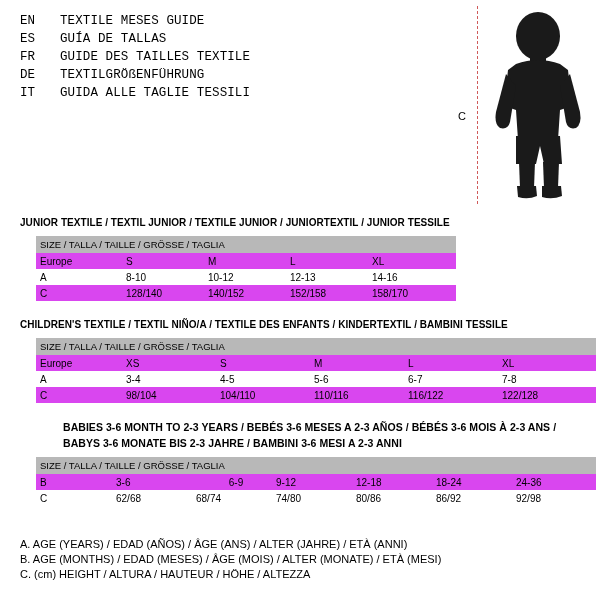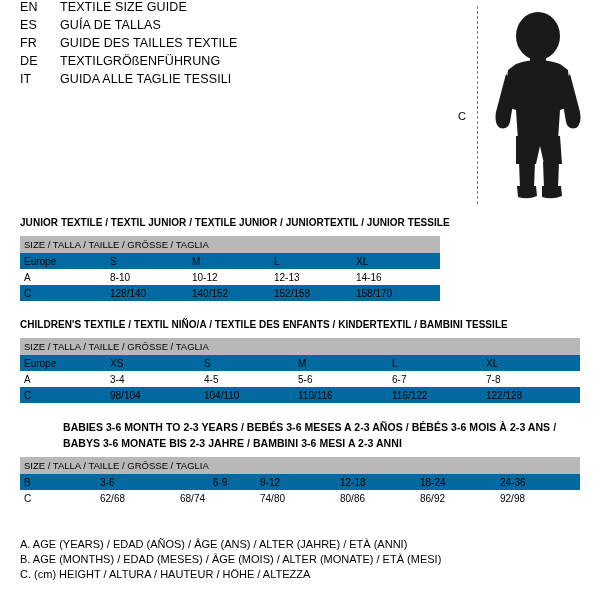--- a/index.html
+++ b/index.html
@@ -16,22 +16,23 @@
     position: relative;
     width: 600px;
     height: 600px;
     overflow: hidden;
   }
 
   
   .langblock {
     position: absolute;
     left: 20px;
-    top: 0;
+    top: 14px;
     width: 420px;
+    font-family: Liberation Mono, monospace;
   }
   .langrow {
     display: flex;
     align-items: baseline;
     height: 18px;
     font-size: 12.5px;
     letter-spacing: 0.1px;
   }
   .langcode {
     width: 40px;
@@ -77,38 +78,38 @@
     font-size: 10px;
     font-weight: bold;
     letter-spacing: 0.05px;
     white-space: nowrap;
   }
   .sec-title.small { font-size: 10.5px; padding-left: 43px; }
 
   
   table.sizetable {
     position: absolute;
-    left: 20px;
+    left: 36px;
     border-collapse: collapse;
     font-size: 10px;
   }
   table.sizetable td {
     padding: 0;
     height: 16px;
     vertical-align: middle;
     white-space: nowrap;
   }
   tr.headerrow td {
     background: #b8b8b8;
     font-size: 9.5px;
     font-weight: normal;
     height: 17px;
   }
   tr.shaded td {
-    background: #0369a1;
+    background: #d946ef;
   }
   tr.plain td {
     background: #ffffff;
   }
   .cell-pad { padding-left: 4px !important; }
 
   
   .legend {
     position: absolute;
     left: 20px;
@@ -121,21 +122,21 @@
   }
 </style>
 </head>
 <body>
 
 <div class="page">
 
   <div class="langblock">
     <div class="langrow">
       <span class="langcode">EN</span>
-      <span class="langtext">TEXTILE SIZE GUIDE</span>
+      <span class="langtext">TEXTILE MESES GUIDE</span>
     </div>
     <div class="langrow">
       <span class="langcode">ES</span>
       <span class="langtext">GUÍA DE TALLAS</span>
     </div>
     <div class="langrow">
       <span class="langcode">FR</span>
       <span class="langtext">GUIDE DES TAILLES TEXTILE</span>
     </div>
     <div class="langrow">

